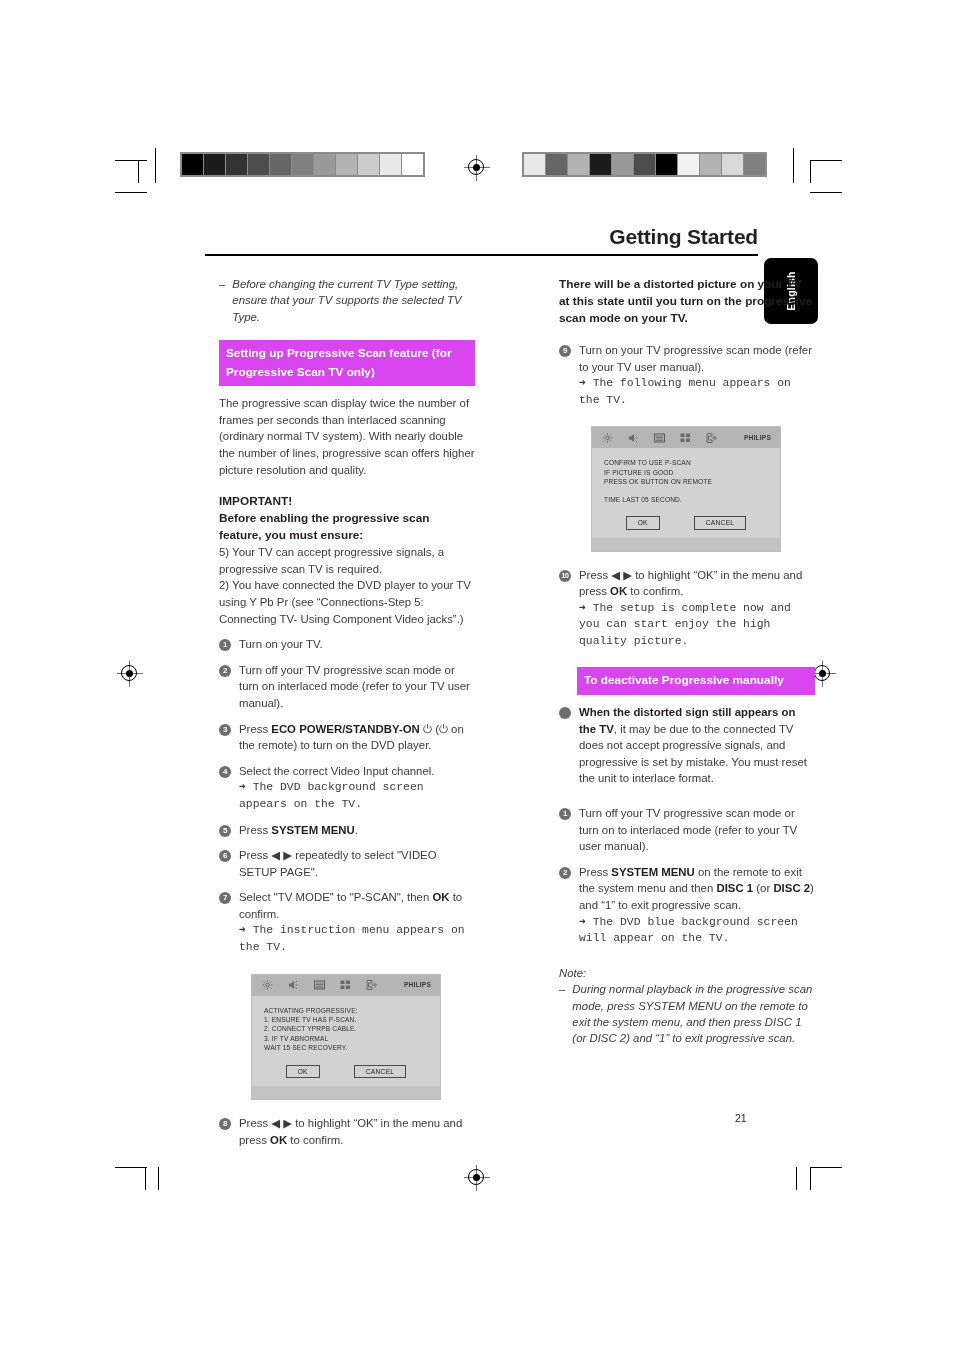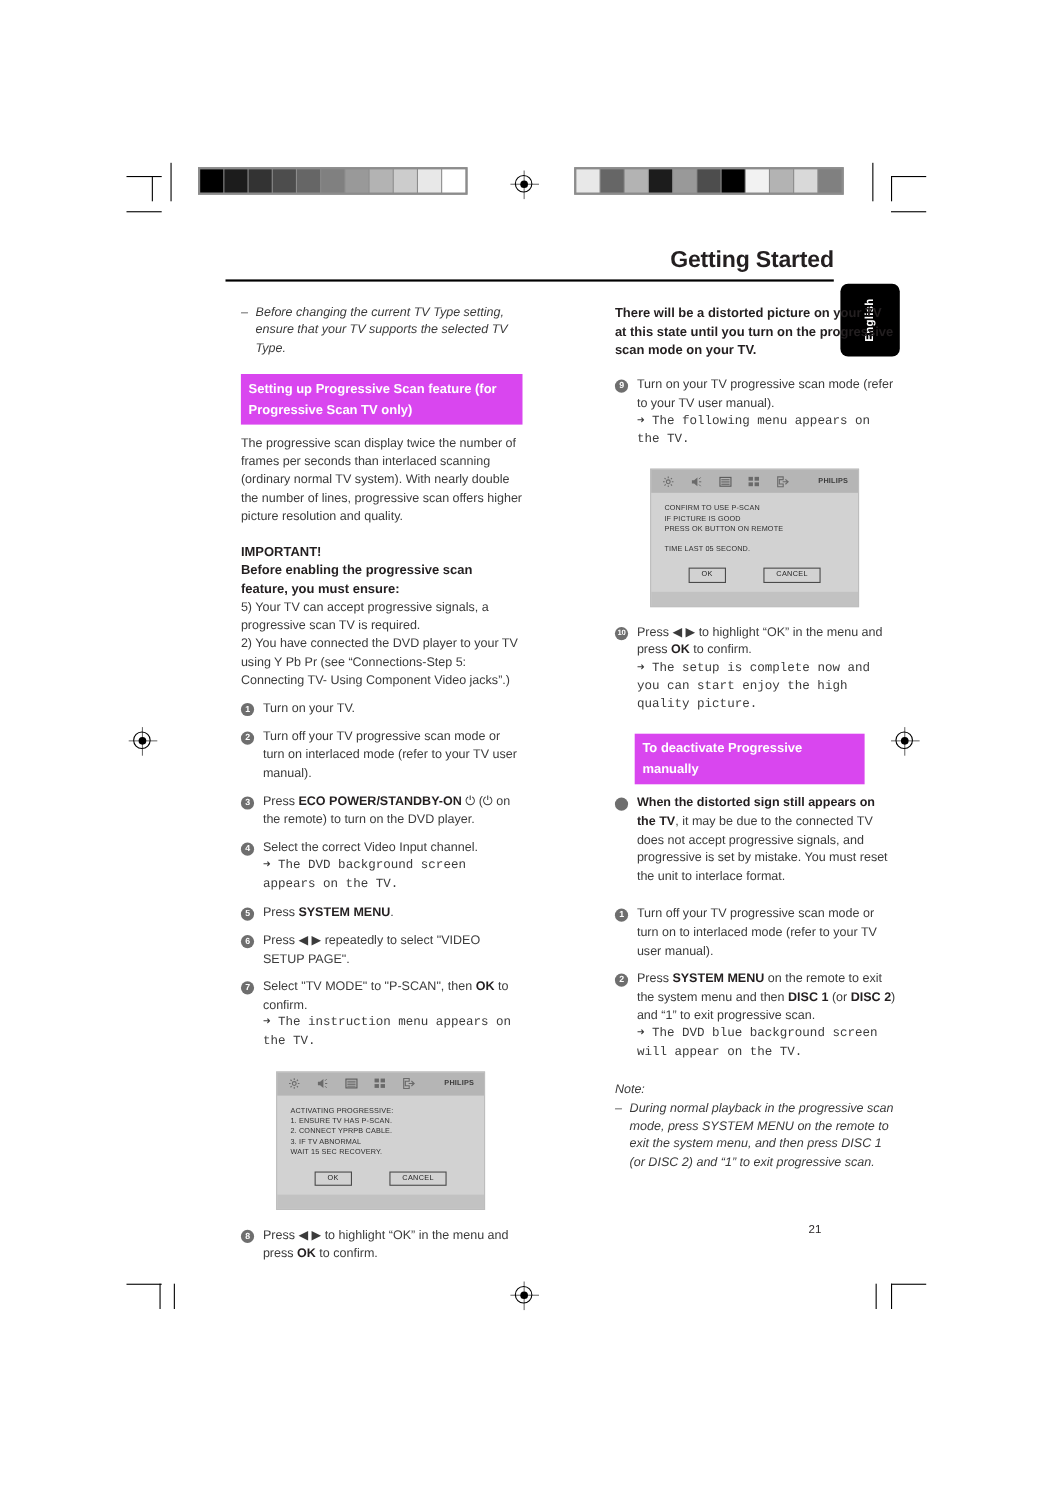--- a/index.html
+++ b/index.html
@@ -488,21 +488,21 @@
 
   <div class="gap-md"></div>
 
   <div class="step">
     <div class="num wide">10</div>
     <div class="txt"><span>Press ◀ ▶ to highlight “OK” in the menu and press </span><span class="bold">OK</span><span> to confirm.</span><span class="arrow-line arr">➜ The setup is complete now and you can start enjoy the high quality picture.</span></div>
   </div>
 
   <div class="gap-sm"></div>
 
-  <div class="section-bar" style="margin-left:18px; width:209px;">To deactivate Progressive manually</div>
+  <div class="section-bar" style="margin-left:18px; width:238px;">To deactivate Progressive manually</div>
 
   <div class="gap-sm"></div>
 
   <div class="step bulleted">
     <div class="num"></div>
     <div class="txt"><span class="bold">When the distorted sign still appears on the TV</span><span>, it may be due to the connected TV does not accept progressive signals, and progressive is set by mistake. You must reset the unit to interlace format.</span></div>
   </div>
 
   <div class="gap-sm"></div>
 

